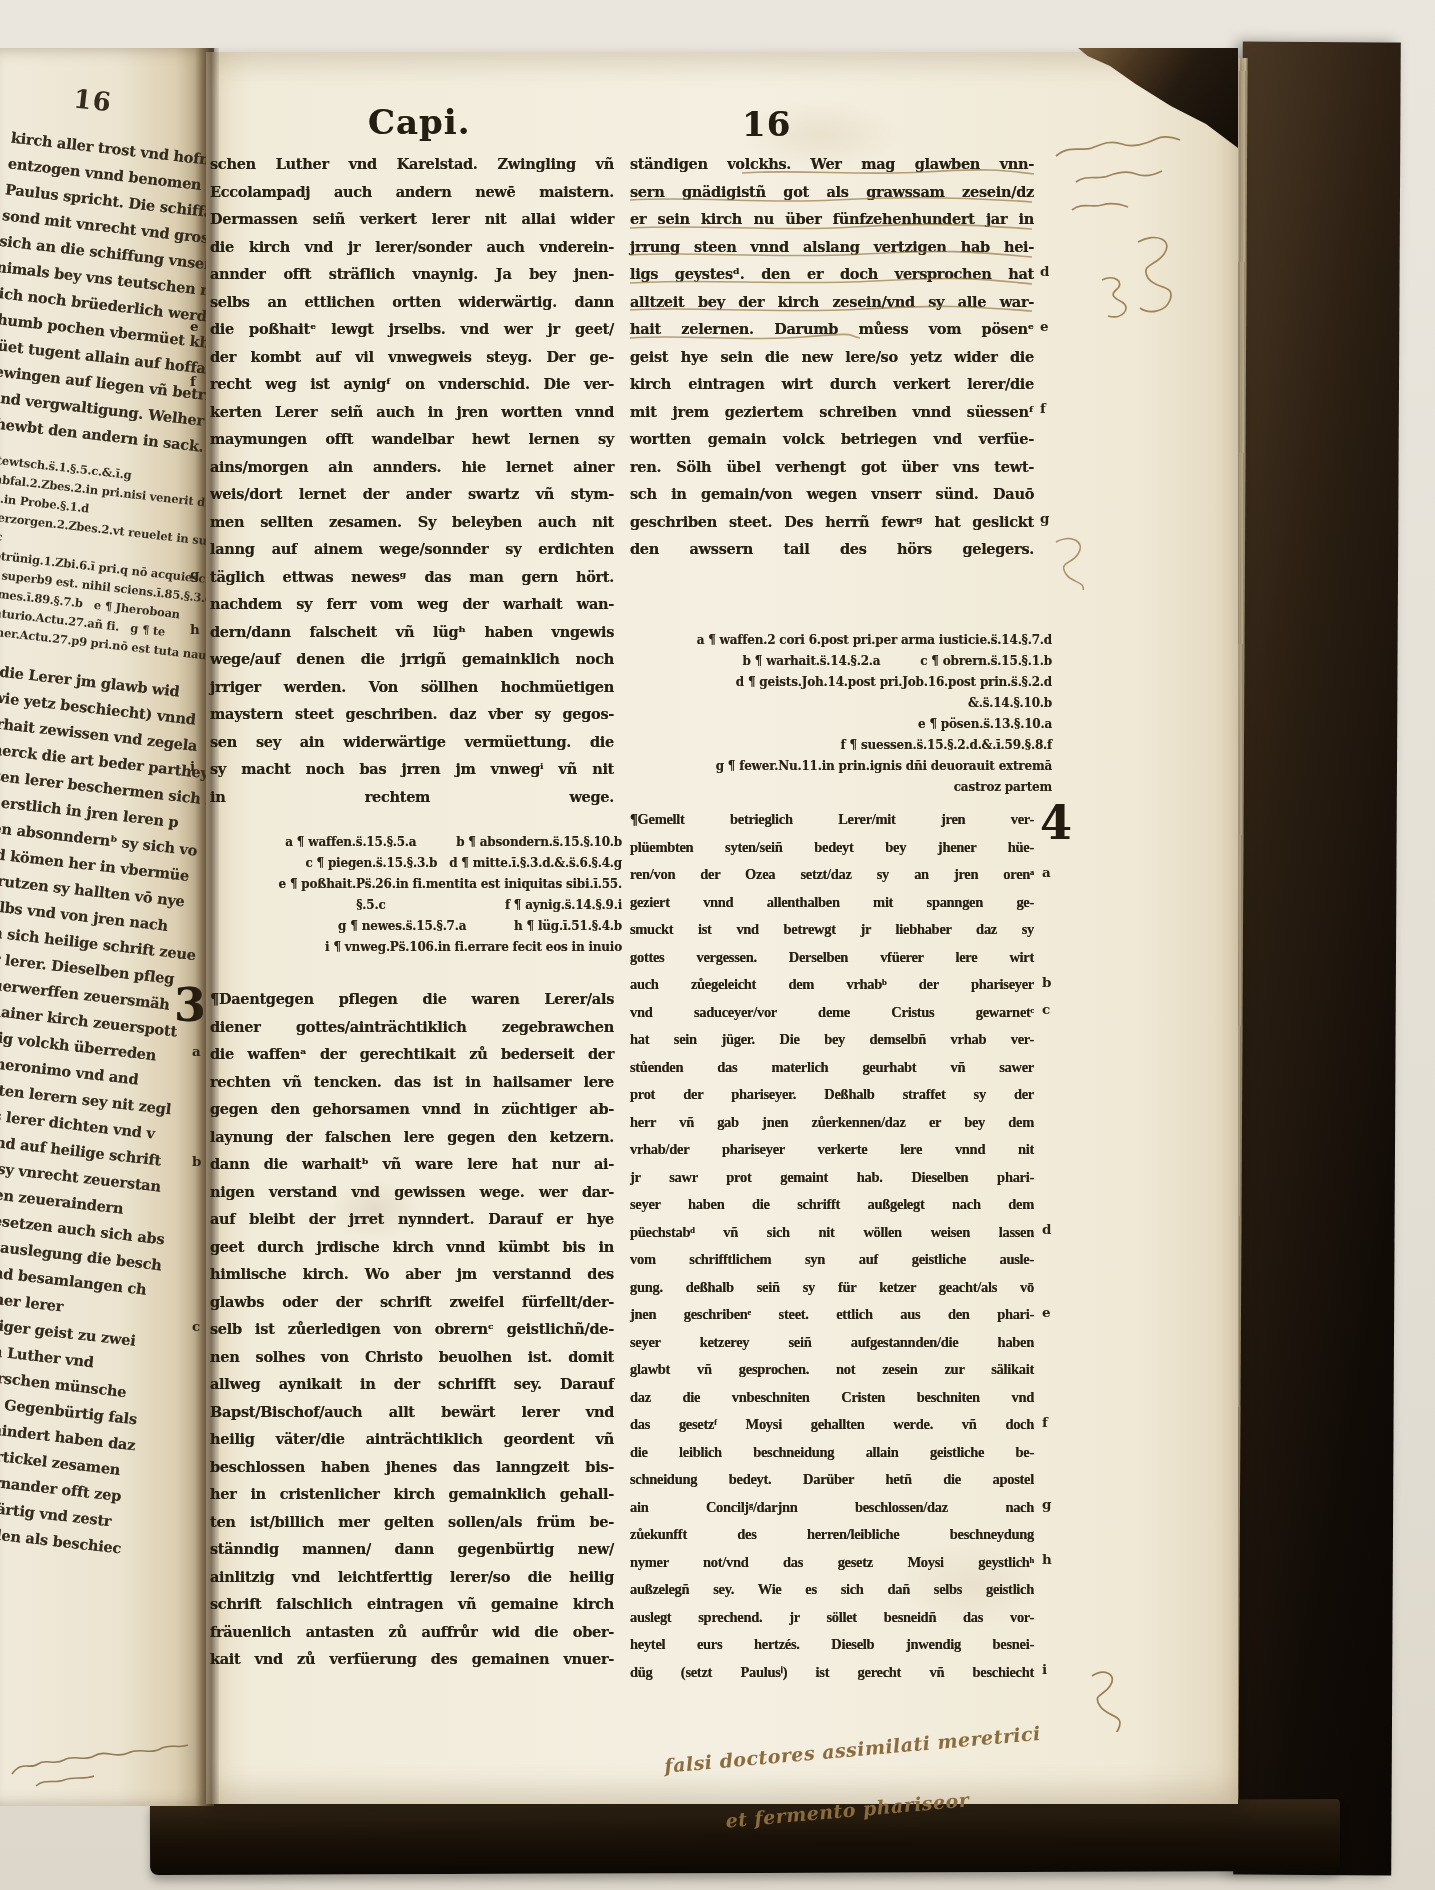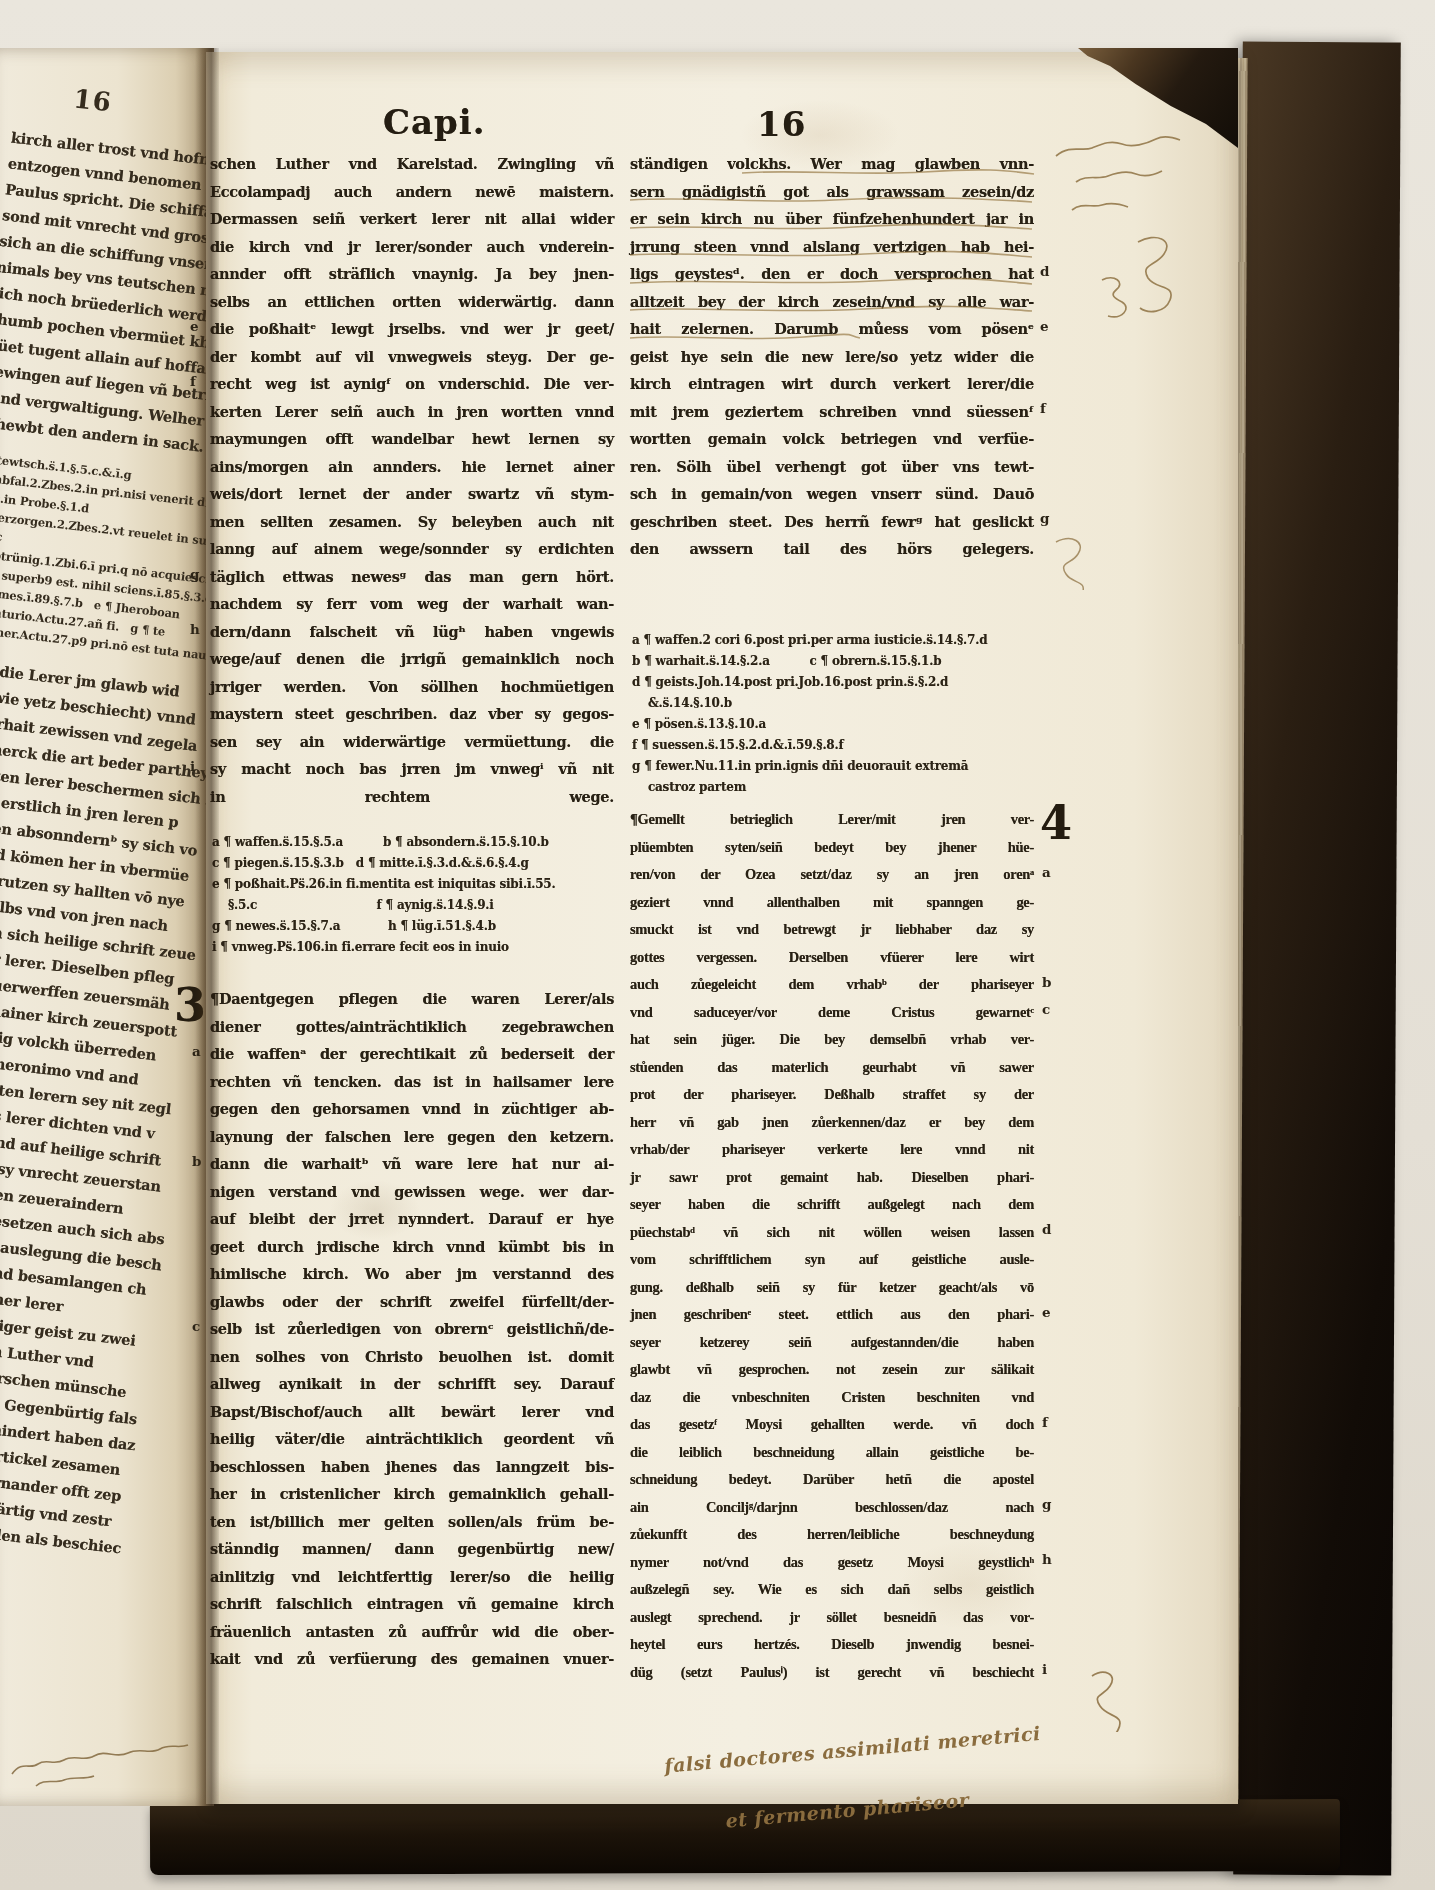--- a/index.html
+++ b/index.html
@@ -27,26 +27,26 @@
   .gutter{position:absolute;left:195px;top:48px;width:24px;height:1758px;z-index:5;
     background:linear-gradient(90deg,rgba(60,40,20,0) 0%,rgba(70,48,22,.38) 40%,rgba(35,22,10,.5) 68%,rgba(35,22,10,.08) 100%);}
   
   .recto{position:absolute;left:206px;top:52px;width:1032px;height:1752px;
     background:linear-gradient(90deg,#e7dcc2 0px,#f1ebda 46px,#f4efe1 52%,#f0e9d6 90%,#e3d8bf 100%);
     box-shadow:inset 0 14px 22px rgba(120,95,55,.18), inset 0 -16px 24px rgba(120,95,55,.2), 4px 6px 14px rgba(0,0,0,.25);}
   .corner-damage{position:absolute;left:1078px;top:48px;width:160px;height:100px;z-index:4;
     background:linear-gradient(125deg,#7a5f3d 0%,#4a3620 28%,#241a10 55%,#120d07 100%);
     clip-path:polygon(14% 0,100% 0,100% 100%,80% 76%,58% 58%,36% 36%,20% 18%,6% 8%,0 0);}
   .stain{position:absolute;border-radius:50%;pointer-events:none;}
-  .hdr{position:absolute;font:700 34px "DejaVu Serif",serif;color:#241d12;letter-spacing:1px;text-shadow:0 0 .5px rgba(40,30,12,.6);margin-left:15px;}
+  .hdr{position:absolute;font:700 34px "DejaVu Serif",serif;color:#241d12;letter-spacing:1px;text-shadow:0 0 .5px rgba(40,30,12,.6);}
   .tb{position:absolute;white-space:pre-line;text-align:justify;text-align-last:justify;
     font:700 14.5px/27.5px "DejaVu Serif",serif;color:#272014;letter-spacing:-.3px;
     text-shadow:0 0 .45px rgba(45,35,15,.6);}
   .refs{position:absolute;white-space:pre-wrap;font:700 12px/21px "DejaVu Serif",serif;color:#2b2316;letter-spacing:-.2px;
-    text-shadow:0 0 .4px rgba(45,35,15,.5);}
+    text-shadow:0 0 .4px rgba(45,35,15,.5);text-align:right;}
   .ml{position:absolute;font:700 13.5px/14px "DejaVu Serif",serif;color:#2b2316;z-index:3;}
   .secnum{position:absolute;font:700 46px/46px "DejaVu Serif",serif;color:#241c10;z-index:3;text-shadow:0 0 .6px rgba(40,30,12,.6);}
   .inksvg{position:absolute;z-index:6;}
   .hand{position:absolute;font:italic 700 19px/30px "DejaVu Serif",serif;color:#8a6c3e;z-index:6;
     transform:rotate(-5deg);letter-spacing:.5px;white-space:pre-line;}
 </style>
 </head>
 <body>
 
 <div id="stage">

